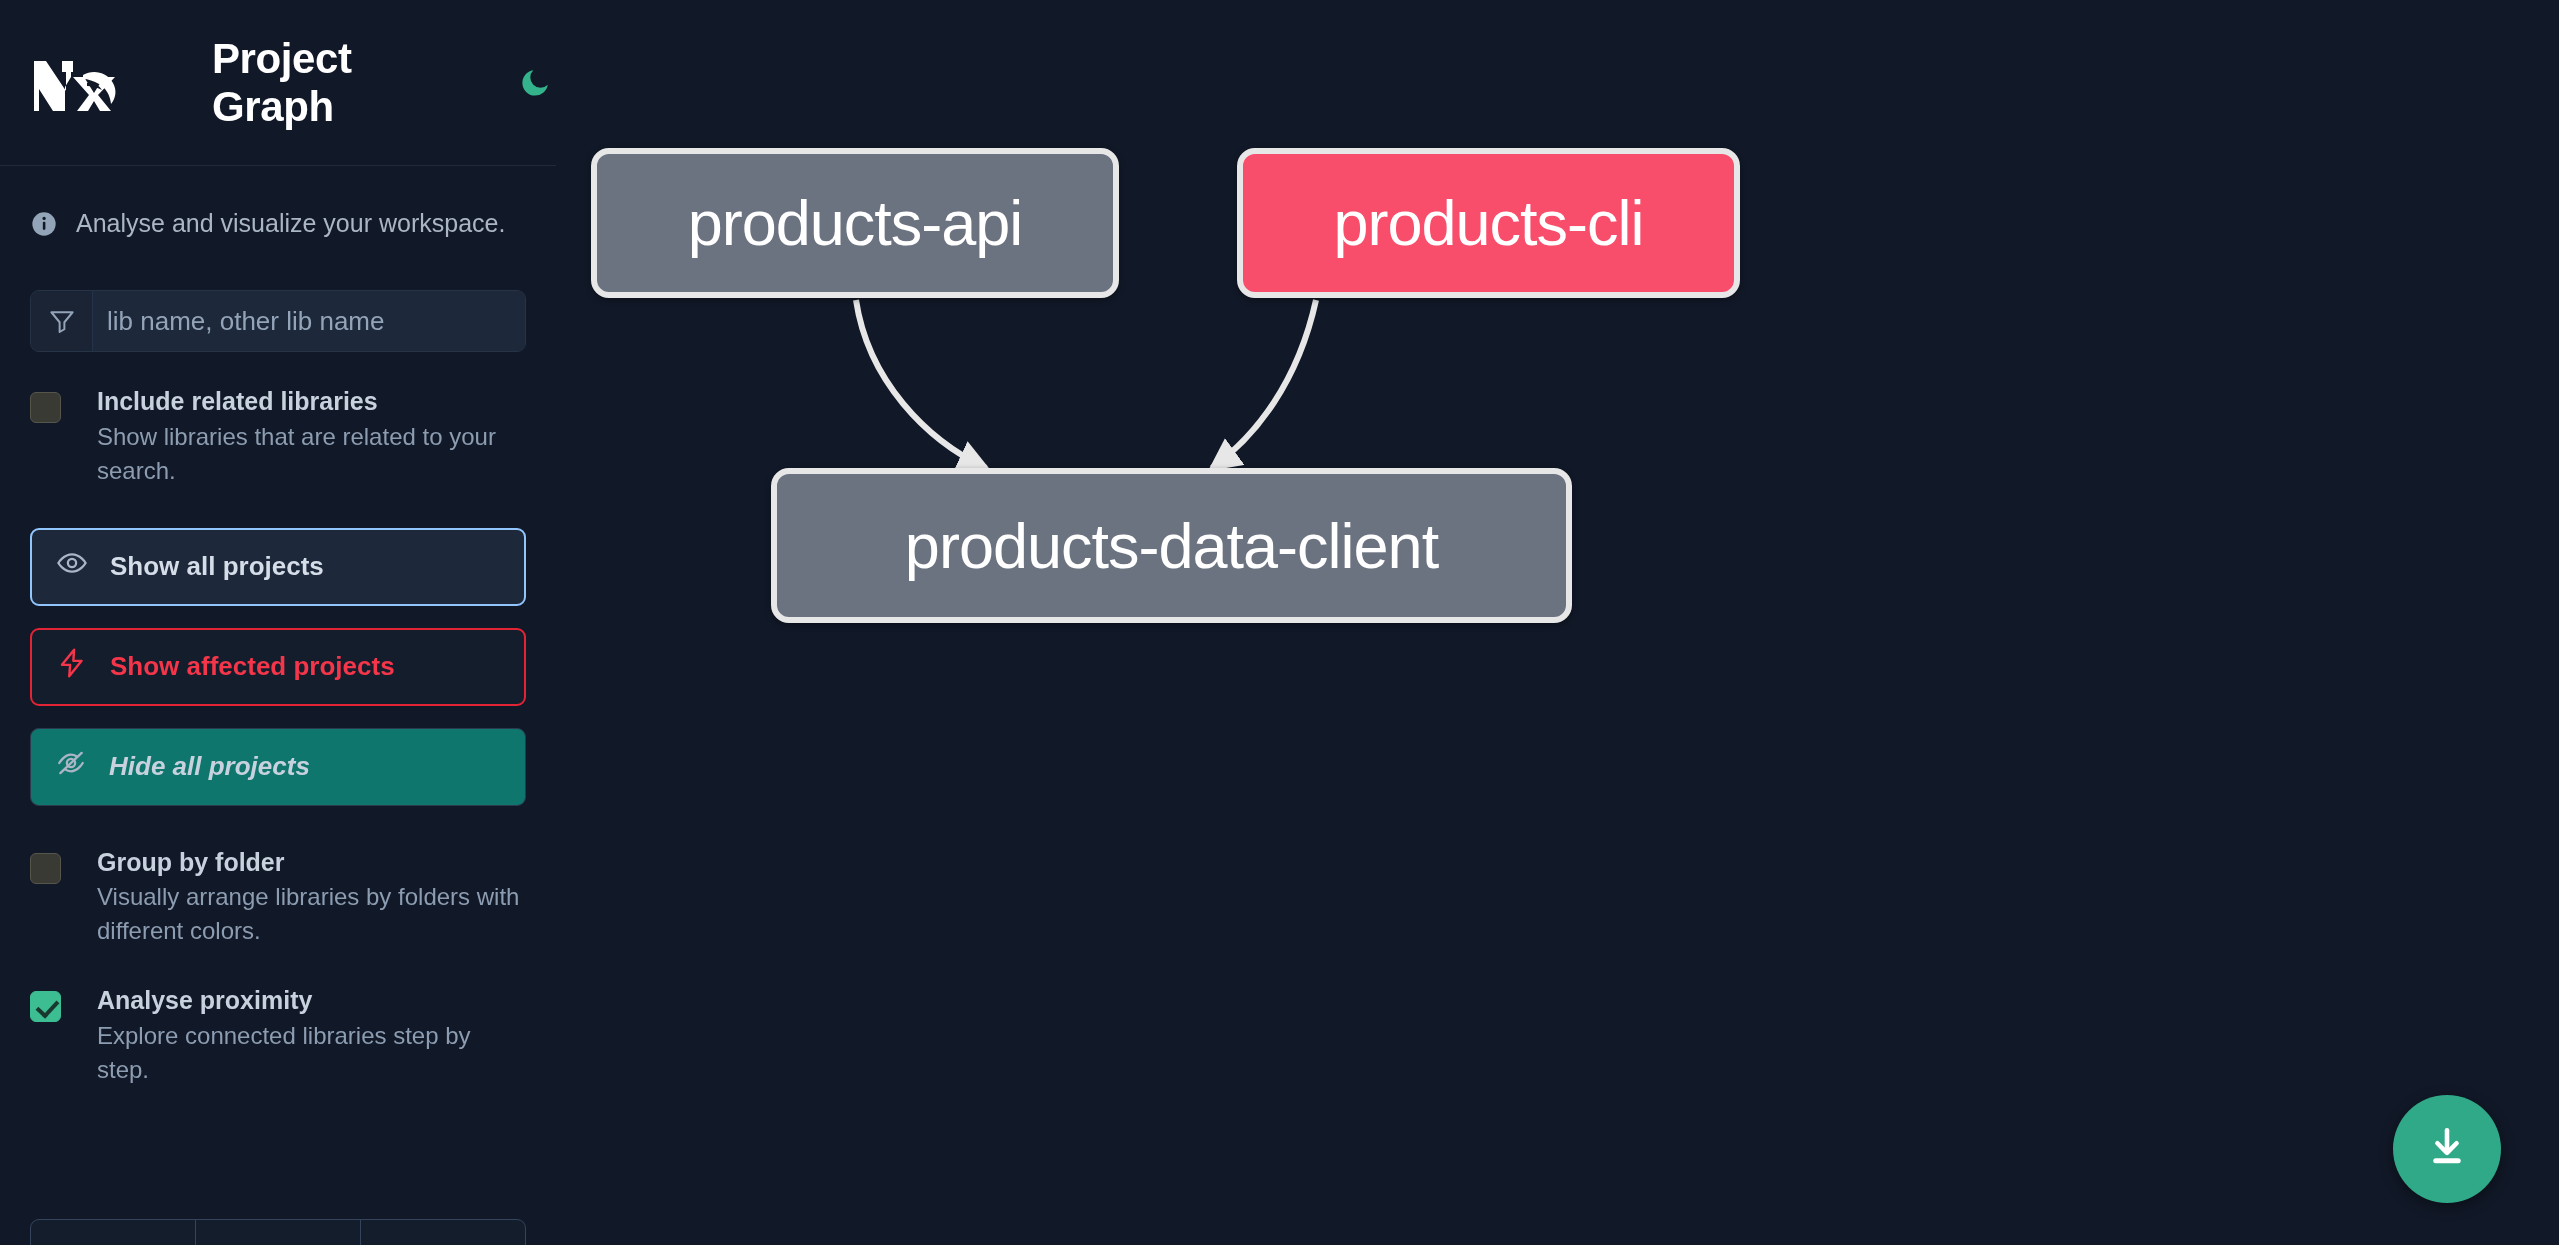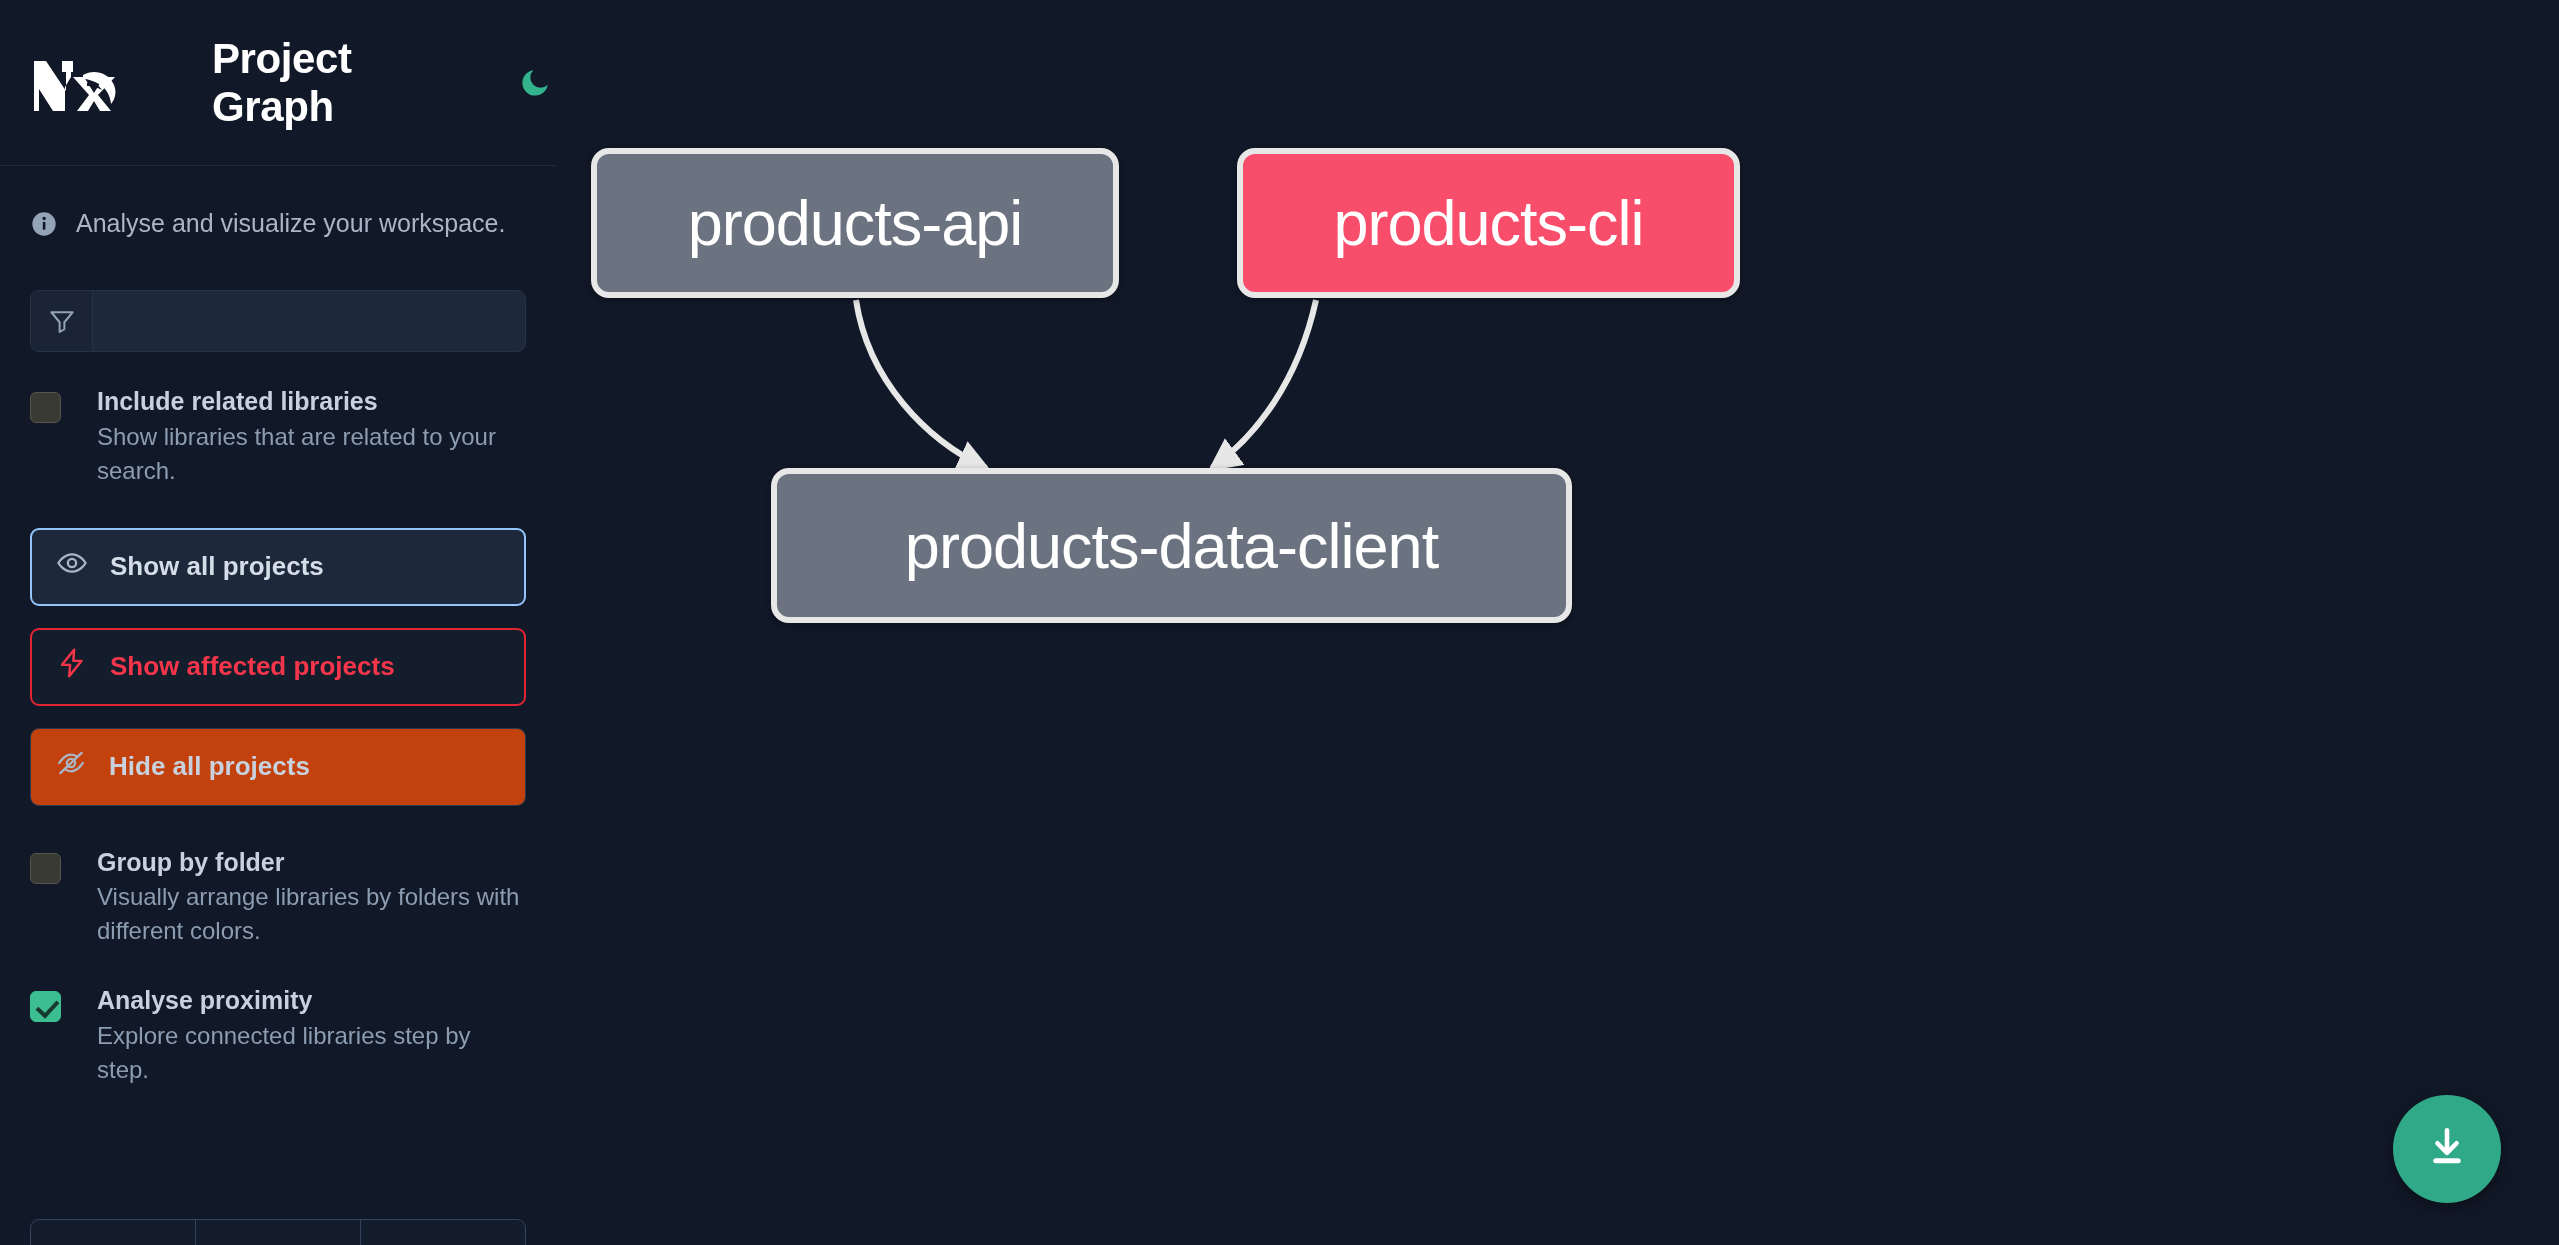--- a/index.html
+++ b/index.html
@@ -165,21 +165,22 @@
     margin-top: 40px;
   }
   .btn-affected {
     border: 2px solid #e32434;
     color: #f4354a;
     background: #141d2c;
   }
   .btn-hide-all {
     border: 1px solid #2c3a4f;
     color: #c8d2de;
-    background: #c2410c;
+    background: #0f766e;
+    font-style: italic;
   }
 
   .bottom-seg {
     position: absolute;
     left: 30px;
     bottom: -36px;
     width: 496px;
     height: 62px;
     display: flex;
     border: 1px solid #33445c;
@@ -263,20 +264,21 @@
     </div>
 
     <div class="sb-body">
 
       <div class="filter-wrap">
         <span class="filter-icon-box">
           <svg viewBox="0 0 24 24" width="30" height="30" aria-hidden="true">
             <path d="M3.5 5h17l-6.6 8v5.6l-3.8 2.2V13z" fill="none" stroke="#93a3b8" stroke-width="1.6" stroke-linejoin="round"></path>
           </svg>
         </span>
+        <input class="filter-input" type="text" placeholder="lib name, other lib name" style="">
       </div>
 
       <div class="opt-row">
         <span class="cb"></span>
         <span class="opt-text">
           <div class="opt-label">Include related libraries</div>
           <div class="opt-desc">Show libraries that are related to your search.</div>
         </span>
       </div>
 

